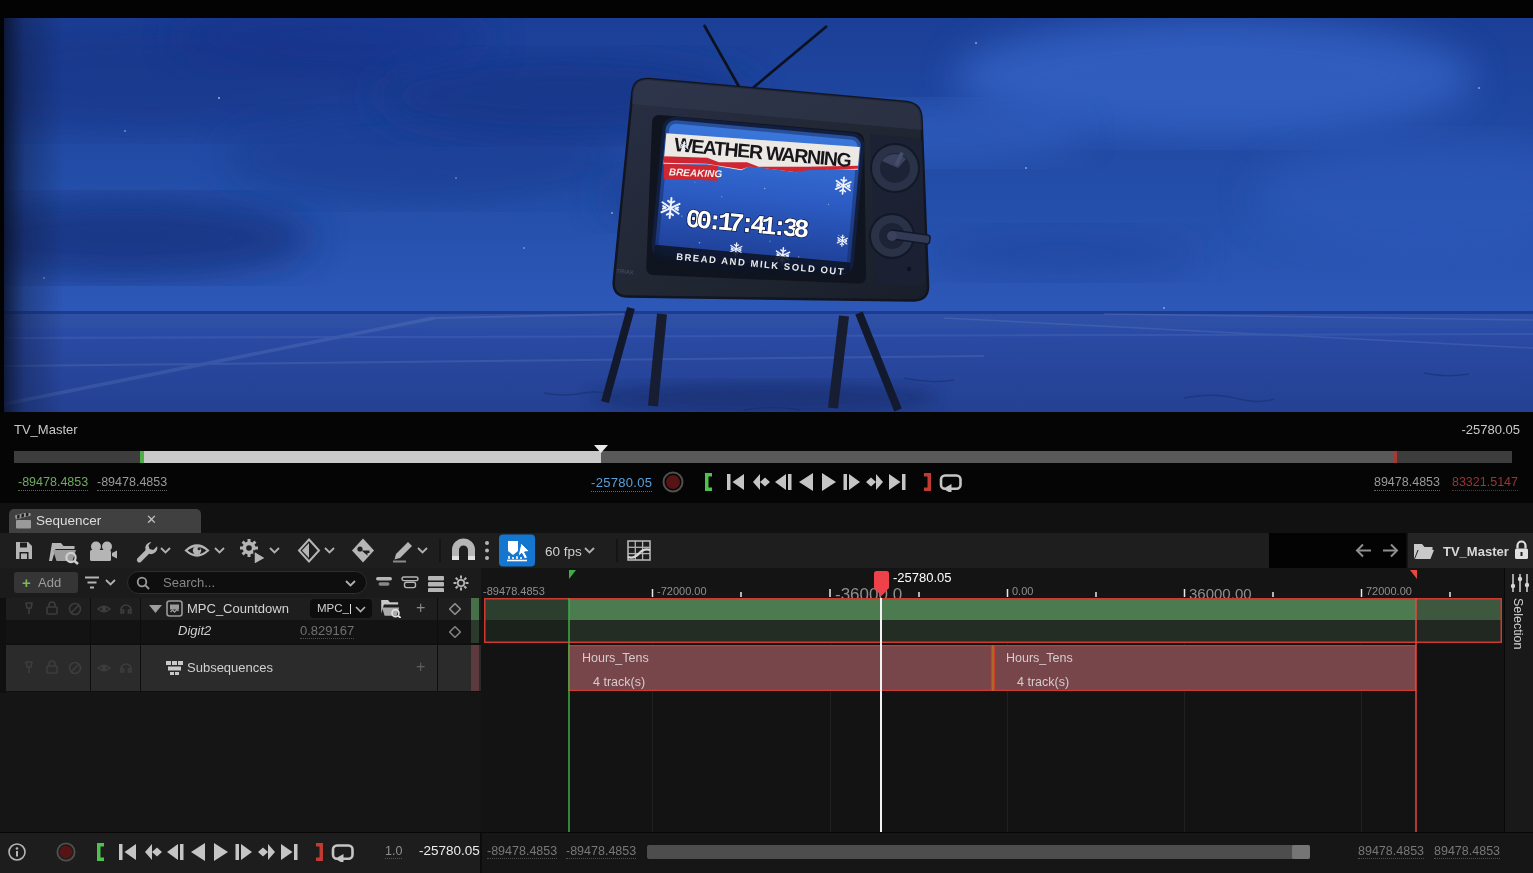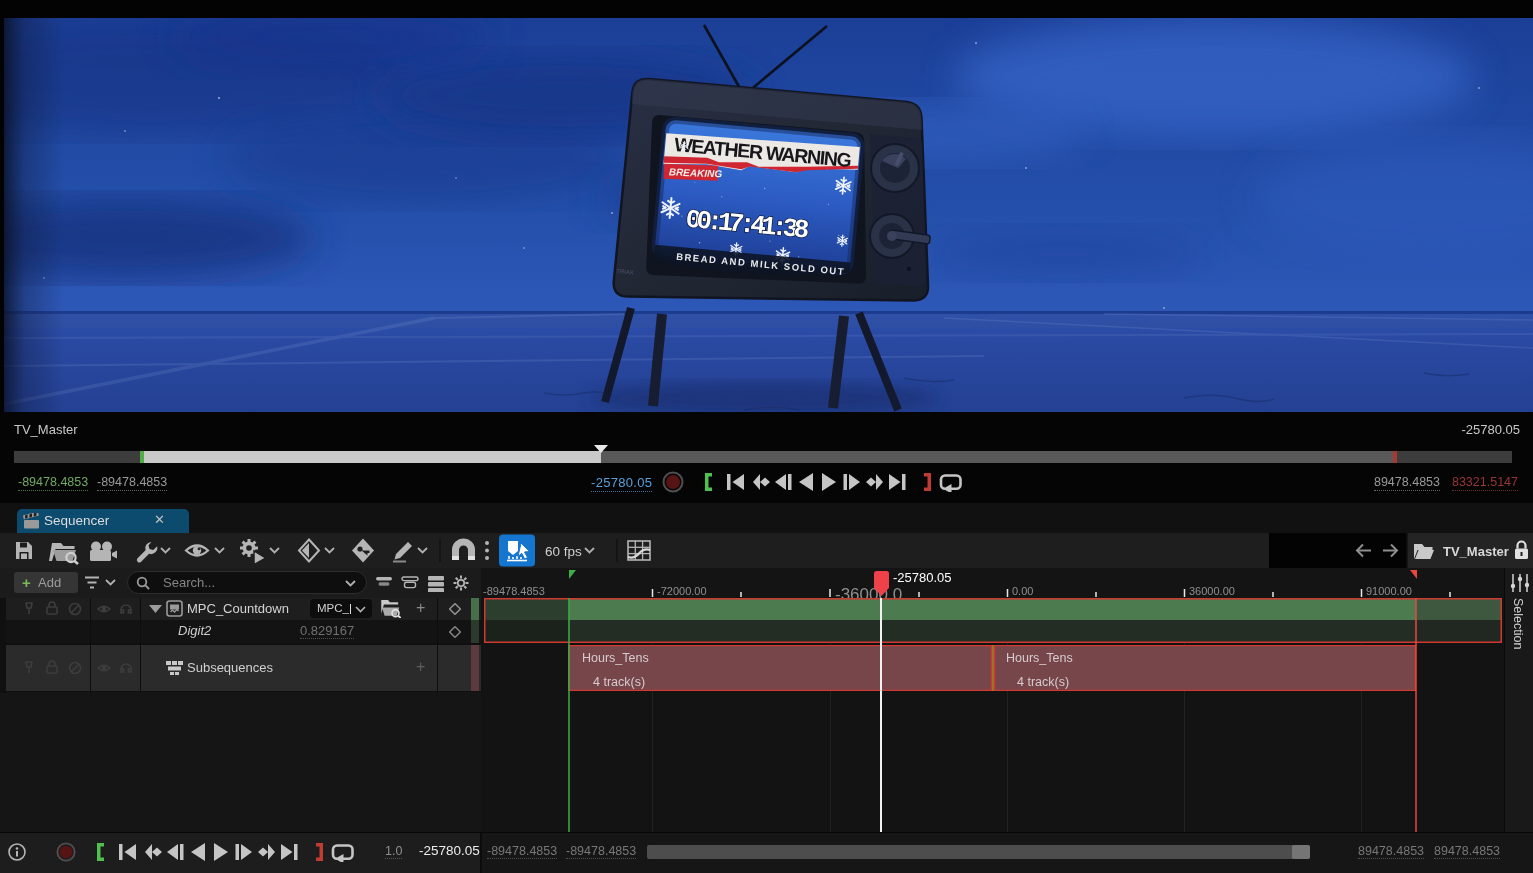--- a/index.html
+++ b/index.html
@@ -6,21 +6,21 @@
     font-family:"Liberation Sans",sans-serif;}
   *{box-sizing:border-box;}
   .abs{position:absolute;}
   #stage{position:relative;width:1533px;height:873px;background:#030303;}
   
   #scene{left:4px;top:18px;width:1529px;height:394px;overflow:hidden;}
   
   #playbar{left:0;top:412px;width:1533px;height:91px;background:#050505;}
   
   #tabbar{left:0;top:503px;width:1533px;height:30px;background:#111111;}
-  #tab{left:17px;top:6px;width:172px;height:24px;background:#0c4a6e;border-radius:5px 5px 0 0;}
+  #tab{left:9px;top:6px;width:192px;height:24px;background:#404040;border-radius:5px 5px 0 0;}
   #toolbar{left:0;top:533px;width:1269px;height:35px;background:#1e1e1e;}
   #searchrow{left:0;top:568px;width:481px;height:30px;background:#1b1b1b;}
   #rulerarea{left:481px;top:568px;width:1052px;height:30px;background:#141414;}
   #trackleft{left:0;top:598px;width:481px;height:234px;background:#151515;}
   #trackright{left:481px;top:598px;width:1052px;height:234px;background:#131313;overflow:hidden;}
   #bottombar{left:0;top:832px;width:1533px;height:41px;background:#1d1d1d;border-top:1px solid #070707;}
 </style>
 </head>
 <body>
 <div id="stage">
@@ -471,22 +471,22 @@
             <line x1="5.3" y1="-5.3" x2="3.2" y2="-3.2"></line>
         </g>
       </g>
     </svg>
   </div>
   <div class="abs" id="rulerarea">
     <div class="abs" style="left:2px;top:17px;font-size:11px;color:#8f8f8f;">-89478.4853</div>
     <div class="abs" style="left:176px;top:17px;font-size:11px;color:#8f8f8f;text-align:center;">-72000.00</div>
     <div class="abs" style="left:354px;top:17px;font-size:17px;color:#8f8f8f;">-36000.0</div>
     <div class="abs" style="left:531px;top:17px;font-size:11px;color:#8f8f8f;">0.00</div>
-    <div class="abs" style="left:708px;top:17px;font-size:11px;color:#8f8f8f;">36000.00</div>
-    <div class="abs" style="left:885px;top:17px;font-size:11px;color:#8f8f8f;">91000.00</div>
+    <div class="abs" style="left:708px;top:17px;font-size:15px;color:#8f8f8f;">36000.00</div>
+    <div class="abs" style="left:885px;top:17px;font-size:11px;color:#8f8f8f;">72000.00</div>
     <svg class="abs" style="left:0;top:0;" width="1052" height="30" viewBox="0 0 1052 30">
       <g stroke="#e8e8e8" stroke-width="1.5">
         <line x1="171.5" y1="21" x2="171.5" y2="29"></line>
         <line x1="260" y1="24" x2="260" y2="29"></line>
         <line x1="349" y1="21" x2="349" y2="29"></line>
         <line x1="438" y1="24" x2="438" y2="29"></line>
         <line x1="526.5" y1="21" x2="526.5" y2="29"></line>
         <line x1="615" y1="24" x2="615" y2="29"></line>
         <line x1="703.5" y1="21" x2="703.5" y2="29"></line>
         <line x1="792" y1="24" x2="792" y2="29"></line>

